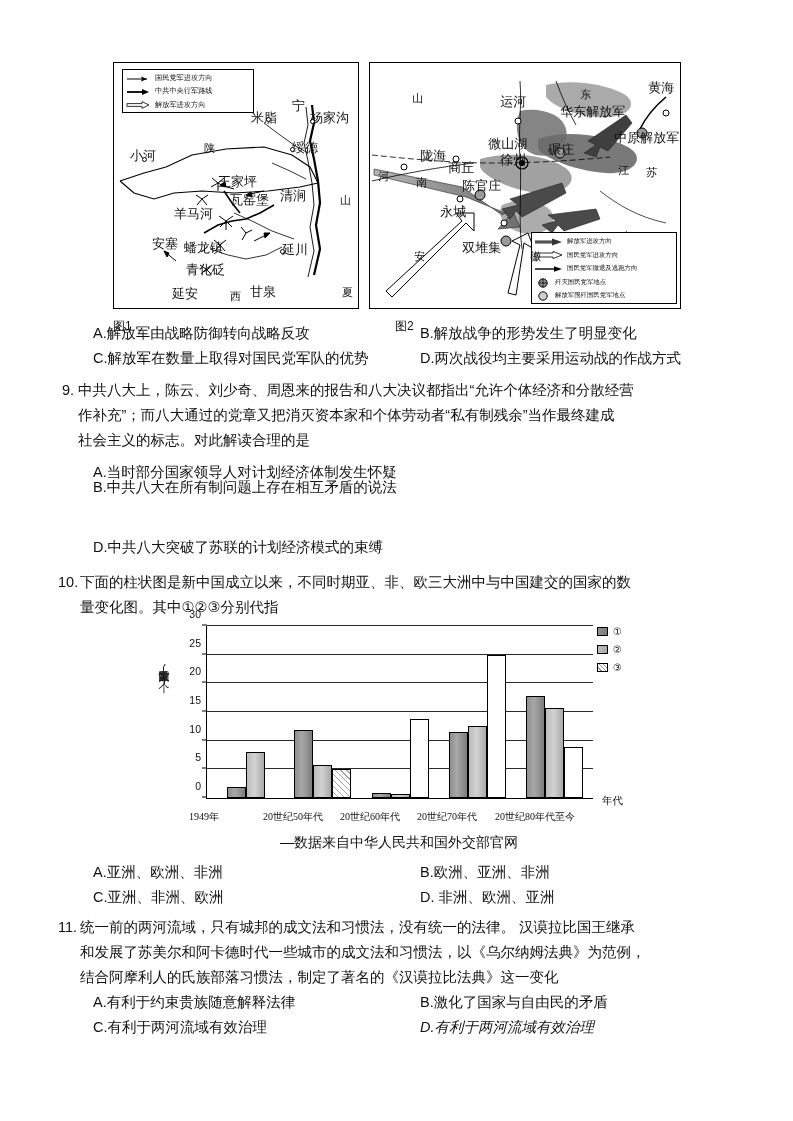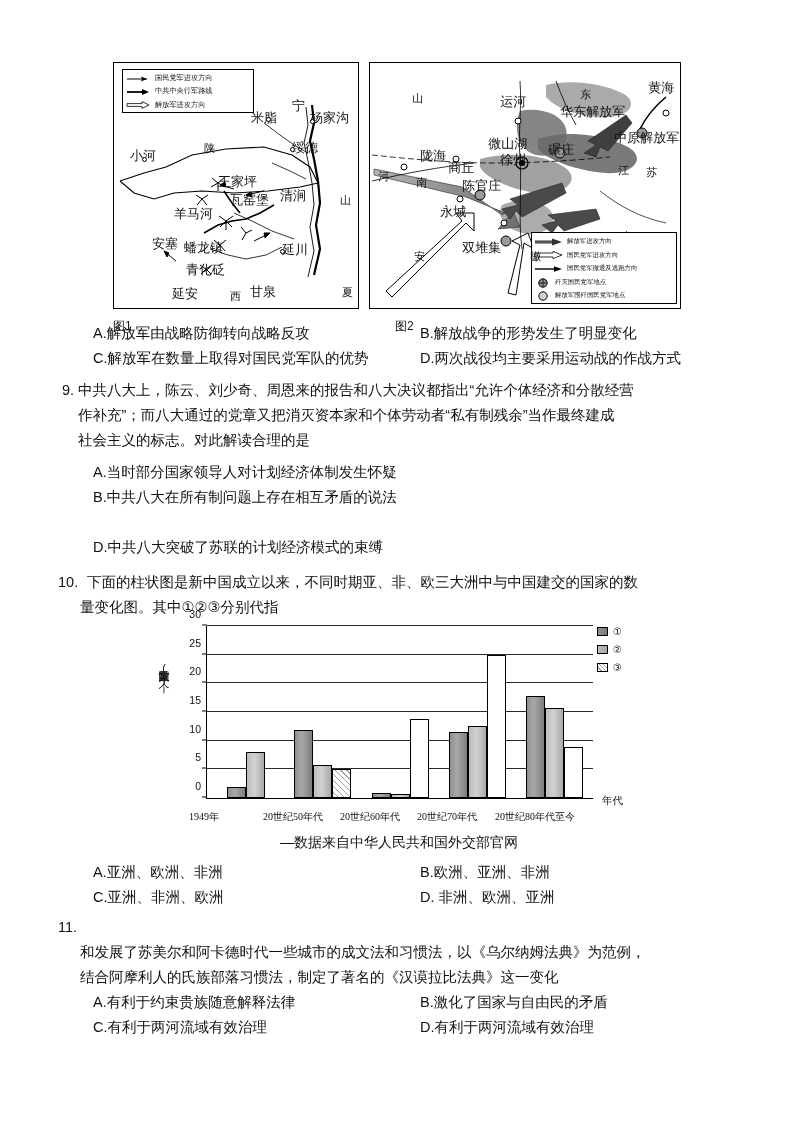--- a/index.html
+++ b/index.html
@@ -408,25 +408,25 @@
   <span class="opt" style="left:93px;top:321px;">A.解放军由战略防御转向战略反攻</span>
   <span class="opt" style="left:420px;top:321px;">B.解放战争的形势发生了明显变化</span>
   <span class="opt" style="left:93px;top:346px;">C.解放军在数量上取得对国民党军队的优势</span>
   <span class="opt" style="left:420px;top:346px;">D.两次战役均主要采用运动战的作战方式</span>
 
   <span class="q" style="left:62px;top:378px;">9.</span>
   <span class="q" style="left:78px;top:378px;">中共八大上，陈云、刘少奇、周恩来的报告和八大决议都指出“允许个体经济和分散经营</span>
   <span class="q" style="left:78px;top:403px;">作补充”；而八大通过的党章又把消灭资本家和个体劳动者“私有制残余”当作最终建成</span>
   <span class="q" style="left:78px;top:428px;">社会主义的标志。对此解读合理的是</span>
   <span class="opt" style="left:93px;top:460px;">A.当时部分国家领导人对计划经济体制发生怀疑</span>
-  <span class="opt" style="left:93px;top:485px;">B.中共八大在所有制问题上存在相互矛盾的说法</span>
+  <span class="opt" style="left:93px;top:475px;">B.中共八大在所有制问题上存在相互矛盾的说法</span>
   <span class="opt" style="left:93px;top:535px;">D.中共八大突破了苏联的计划经济模式的束缚</span>
 
   <span class="q" style="left:58px;top:570px;">10.</span>
-  <span class="q" style="left:80px;top:570px;margin-left:7px;">下面的柱状图是新中国成立以来，不同时期亚、非、欧三大洲中与中国建交的国家的数</span>
+  <span class="q" style="left:80px;top:570px;">下面的柱状图是新中国成立以来，不同时期亚、非、欧三大洲中与中国建交的国家的数</span>
   <span class="q" style="left:80px;top:595px;">量变化图。其中①②③分别代指</span>
 
   <div class="chart-wrap">
     <span class="ylabel">国家数量(个)</span>
 
     <div class="plot">
       <div class="grid">
         <div class="gl" style="bottom:172px"></div>
         <div class="gl" style="bottom:143.3px"></div>
         <div class="gl" style="bottom:114.7px"></div>
@@ -503,21 +503,22 @@
   </div>
 
   <span class="source">—数据来自中华人民共和国外交部官网</span>
 
   <span class="opt" style="left:93px;top:860px;">A.亚洲、欧洲、非洲</span>
   <span class="opt" style="left:420px;top:860px;">B.欧洲、亚洲、非洲</span>
   <span class="opt" style="left:93px;top:885px;">C.亚洲、非洲、欧洲</span>
   <span class="opt" style="left:420px;top:885px;">D. 非洲、欧洲、亚洲</span>
 
   <span class="q" style="left:58px;top:915px;">11.</span>
+  <span class="q" style="left:80px;top:915px;">统一前的两河流域，只有城邦的成文法和习惯法，没有统一的法律。 汉谟拉比国王继承</span>
   <span class="q" style="left:80px;top:940px;">和发展了苏美尔和阿卡德时代一些城市的成文法和习惯法，以《乌尔纳姆法典》为范例，</span>
   <span class="q" style="left:80px;top:965px;">结合阿摩利人的氏族部落习惯法，制定了著名的《汉谟拉比法典》这一变化</span>
 
   <span class="opt" style="left:93px;top:990px;">A.有利于约束贵族随意解释法律</span>
   <span class="opt" style="left:420px;top:990px;">B.激化了国家与自由民的矛盾</span>
   <span class="opt" style="left:93px;top:1015px;">C.有利于两河流域有效治理</span>
-  <span class="opt" style="left:420px;top:1015px;">D.有利于两河流域有效治理</span>
+  <span class="opt" style="left:420px;top:1015px;font-style:italic;">D.有利于两河流域有效治理</span>
 
 </div>
 
 </body></html>

